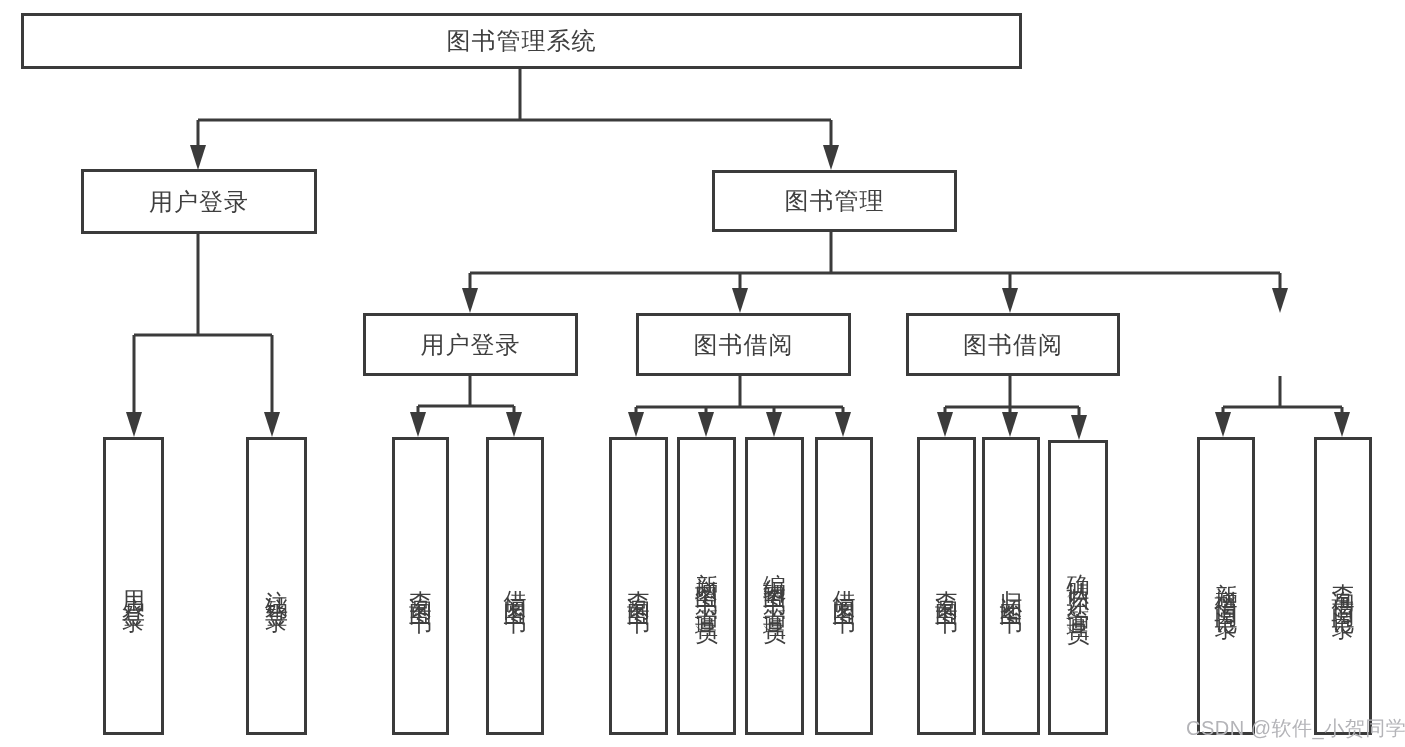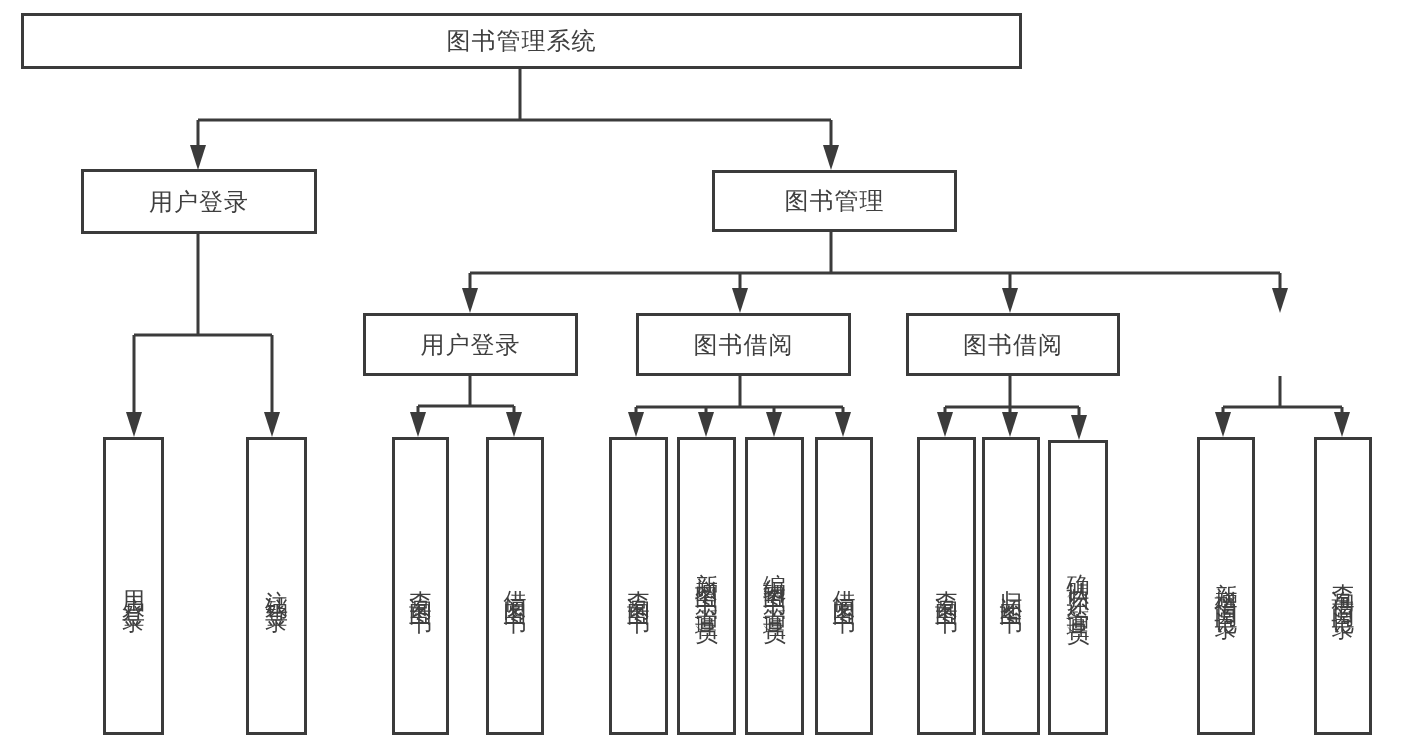--- a/index.html
+++ b/index.html
@@ -155,14 +155,15 @@
     <span class="lbl">确认归还（管理员）</span>
   </div>
 
   <div class="vbox" style="left:1197px;top:437px;width:58px;height:298px">
     <span class="lbl">新增借阅记录</span>
   </div>
   <div class="vbox" style="left:1314px;top:437px;width:58px;height:298px">
     <span class="lbl">查询借阅记录</span>
   </div>
 
+  <div id="watermark">CSDN @软件_小贺同学</div>
 
 </div>
 
 </body></html>

